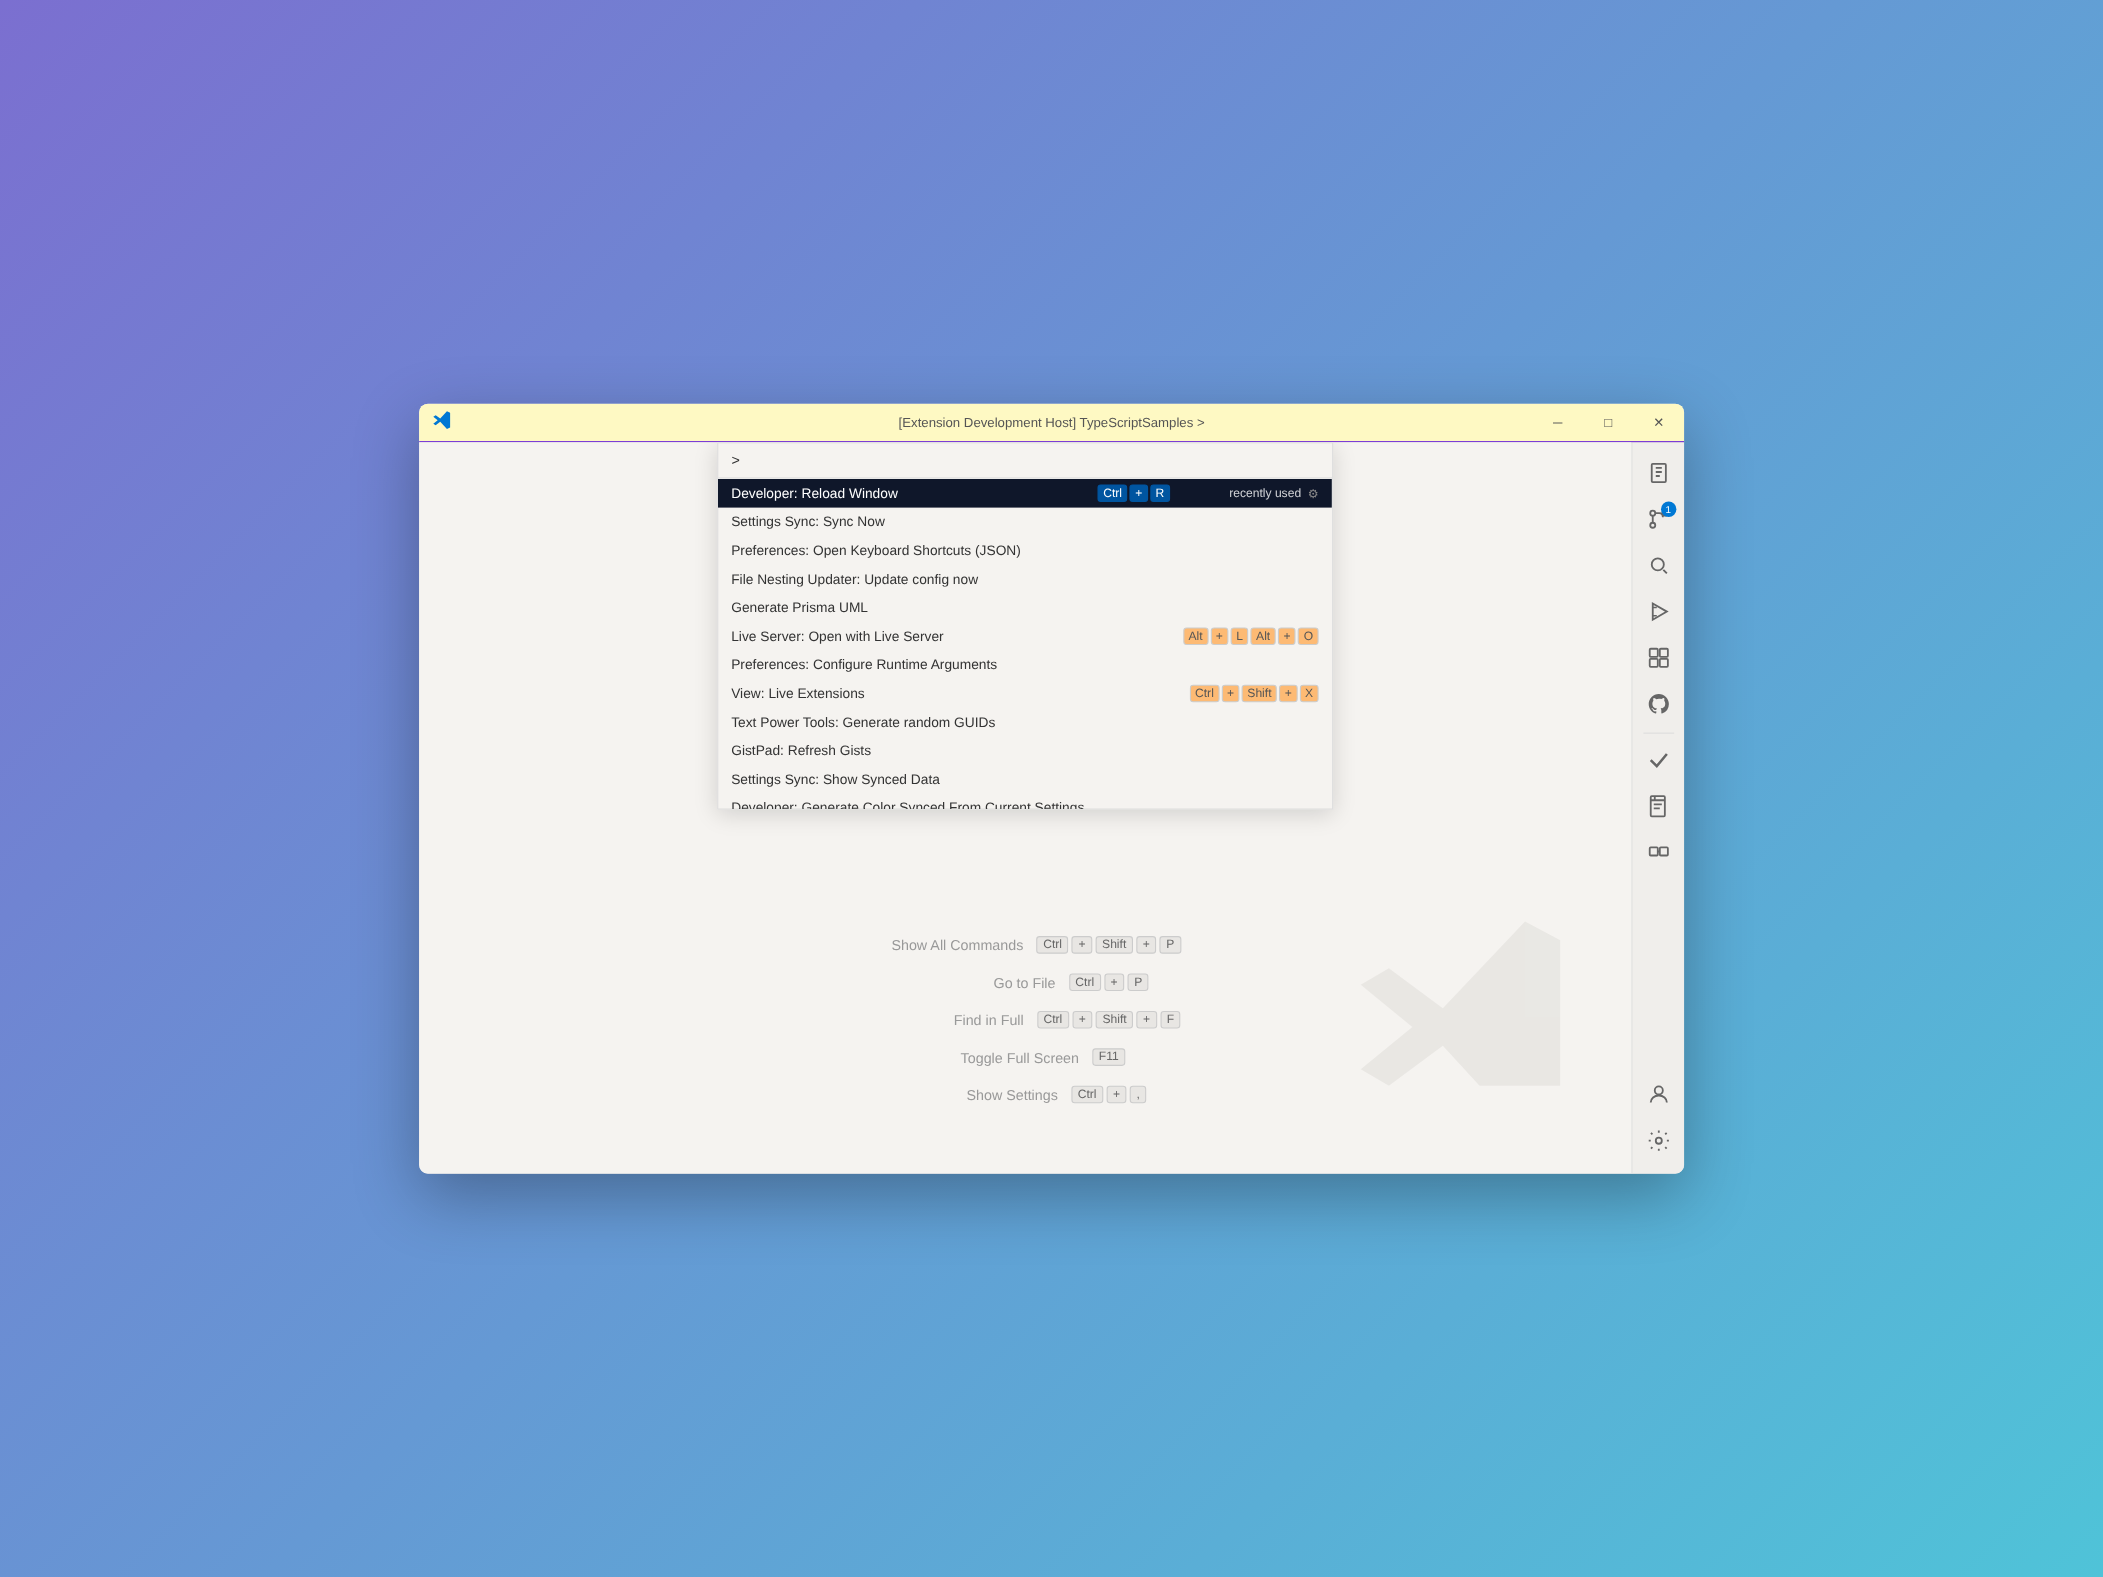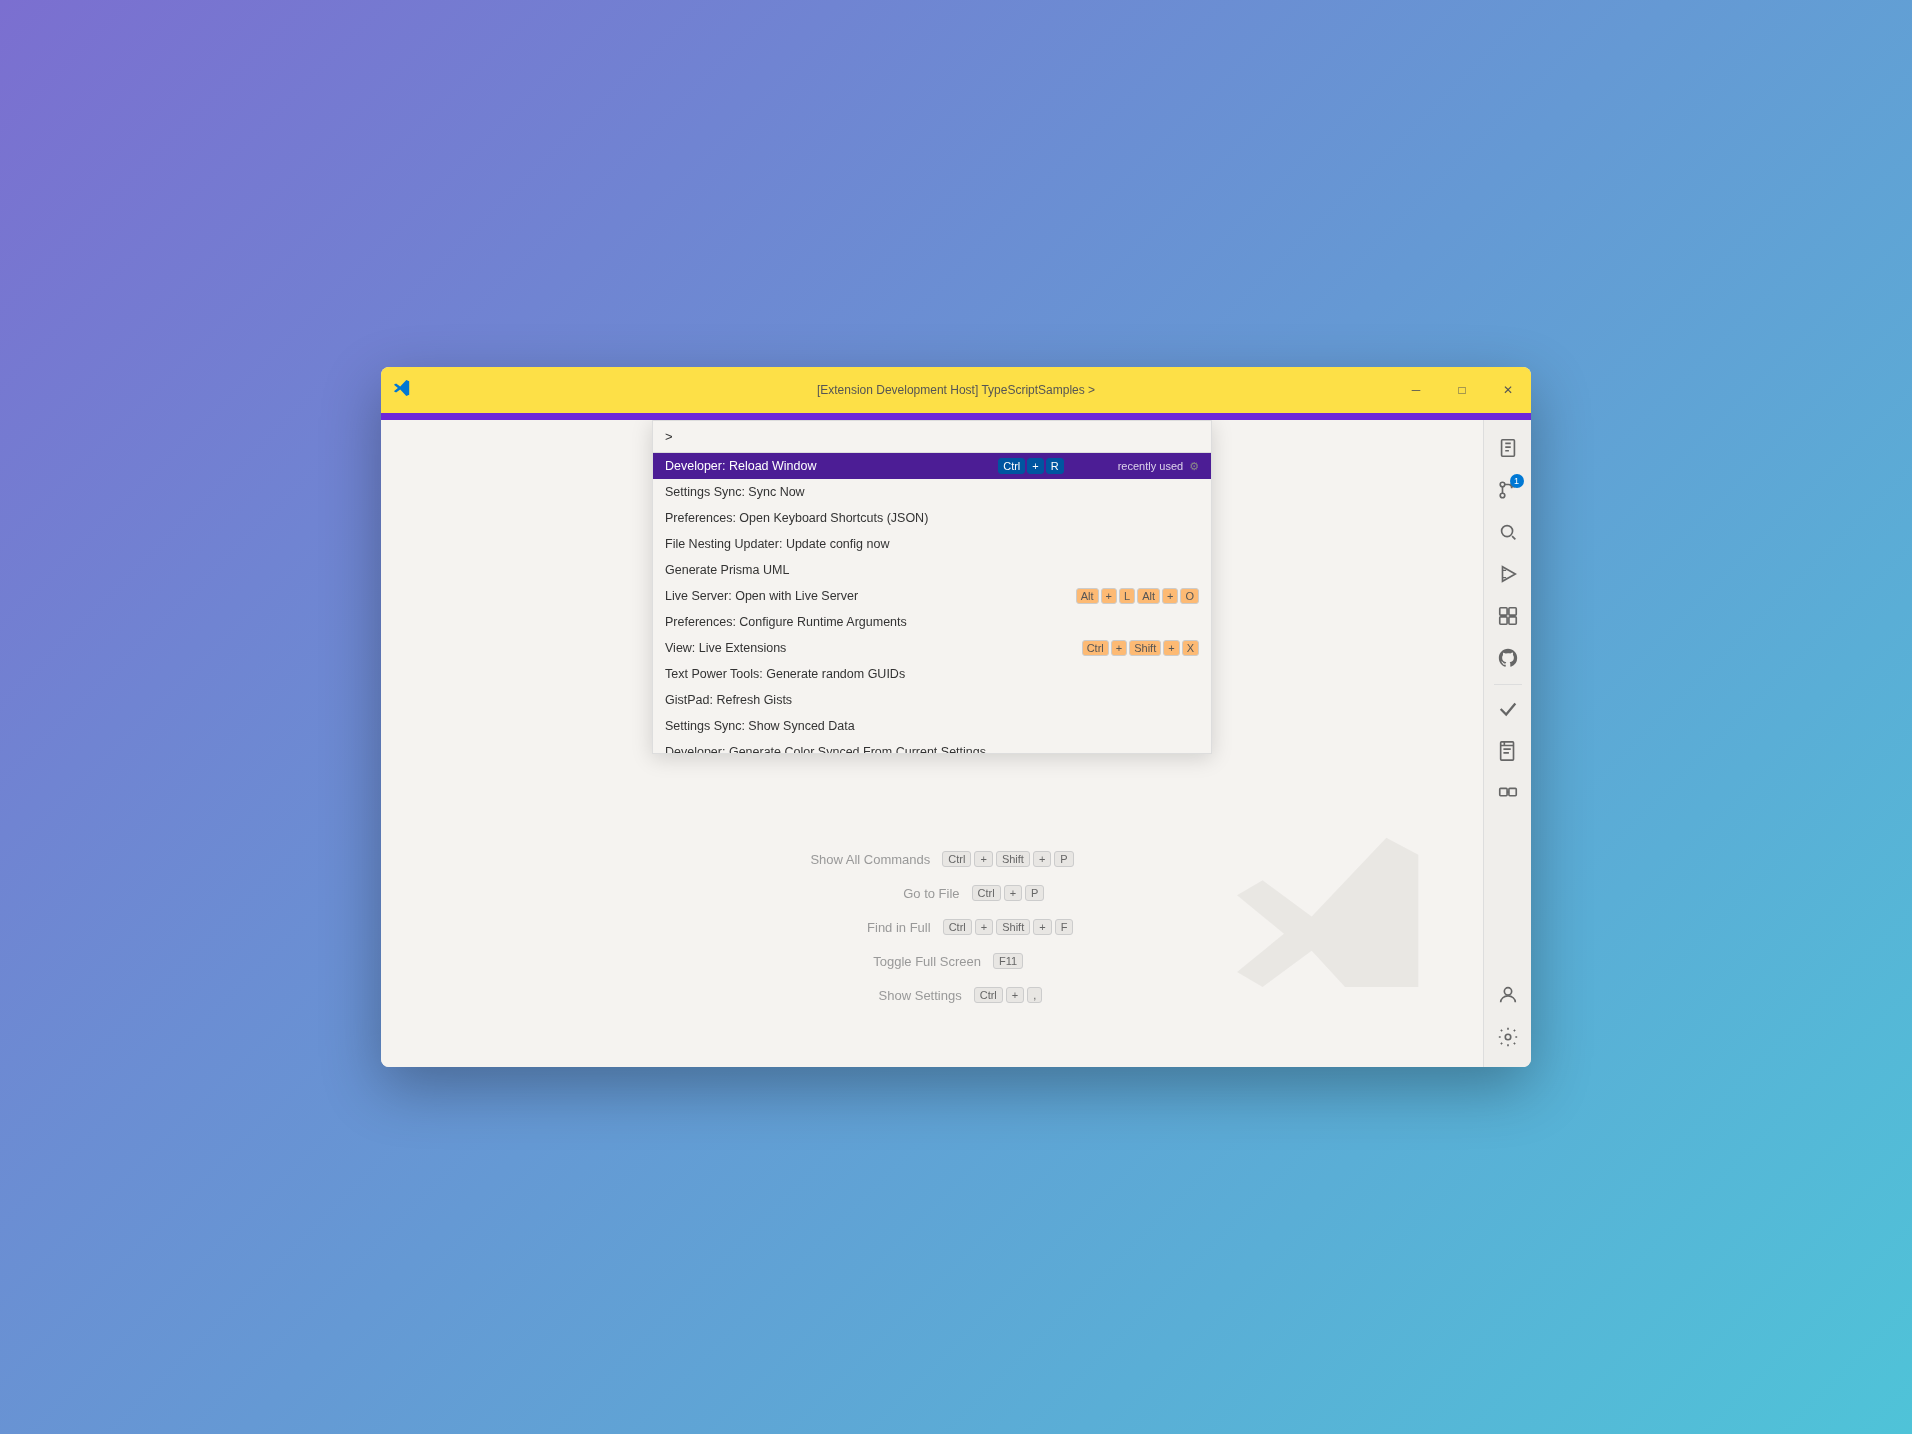--- a/index.html
+++ b/index.html
@@ -21,27 +21,27 @@
       border-radius: 8px;
       box-shadow: 0 20px 60px rgba(0,0,0,0.3);
       display: flex;
       flex-direction: column;
       overflow: hidden;
       position: relative;
     }
 
     
     .title-bar {
-      height: 53px;
-      background: #fde047;
+      height: 35px;
+      background: #fef9c3;
       display: flex;
       align-items: center;
       justify-content: center;
       position: relative;
-      border-bottom: 7px solid #6d28d9;
+      border-bottom: 1px solid #6d28d9;
       flex-shrink: 0;
     }
 
     .title-bar-title {
       font-size: 12px;
       color: #555;
     }
 
     .title-bar-controls {
       position: absolute;
@@ -118,21 +118,21 @@
     .command-item {
       display: flex;
       align-items: center;
       justify-content: space-between;
       padding: 5px 12px;
       font-size: 12.5px;
       color: #333;
       cursor: pointer;
       min-height: 26px;
     }
-    .command-item.active { background: #4c1d95; color: white; }
+    .command-item.active { background: #0f172a; color: white; }
     .command-item.active .kbd-group span { background: #0055a0; color: white; border-color: #0055a0; }
     .command-item.active .recently-used { color: rgba(255,255,255,0.8); margin-left: 48px; }
 
     .command-item-left {
       flex: 1;
       overflow: hidden;
       text-overflow: ellipsis;
       white-space: nowrap;
     }
 

